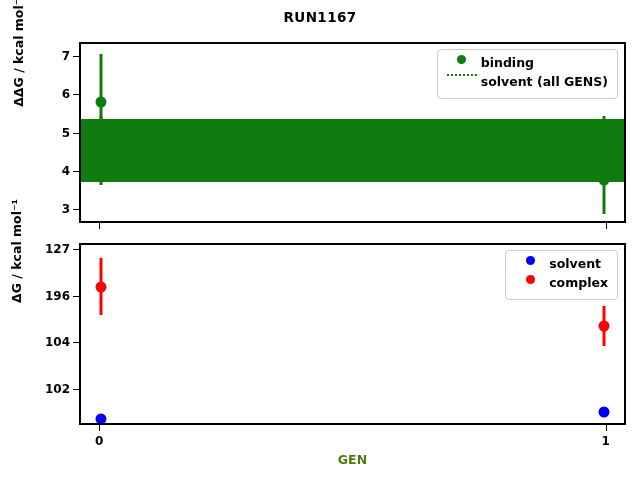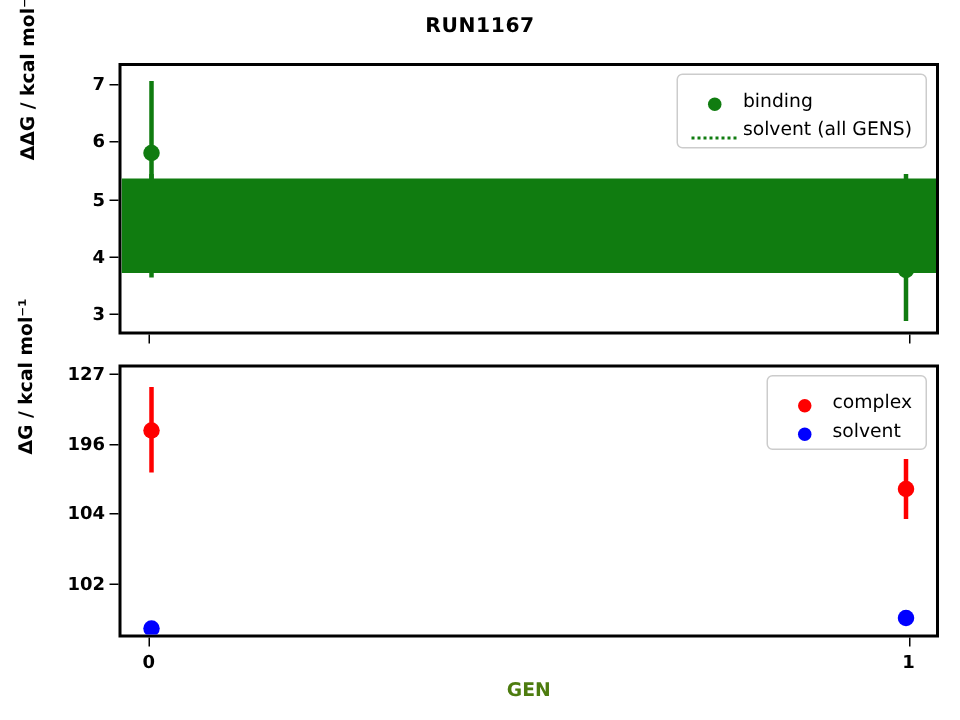--- a/index.html
+++ b/index.html
@@ -181,22 +181,23 @@
   #legend-top {
     right: 6px;
     top: 5px;
   }
   #legend-bottom {
     right: 6px;
     top: 5px;
   }
   .legend-row {
     display: flex;
-    align-items: flex-end;
+    align-items: flex-start;
     height: 19px;
+    font-weight: bold;
   }
   .legend-key {
     width: 34px;
     display: flex;
     align-items: center;
     justify-content: center;
     flex: 0 0 34px;
   }
   .legend-dot {
     width: 9px;
@@ -288,29 +289,29 @@
         <div class="marker" style="left: 3.7037%; top: 97.8205%; background: rgb(0, 0, 255);"></div>
         <div class="marker" style="left: 96.2963%; top: 93.8462%; background: rgb(0, 0, 255);"></div>
         <div class="errbar" style="left: 3.7037%; top: 7.05128%; height: 32.3077%; background: rgb(255, 0, 0);"></div>
         <div class="marker" style="left: 3.7037%; top: 23.4615%; background: rgb(255, 0, 0);"></div>
         <div class="errbar" style="left: 96.2963%; top: 34.2308%; height: 22.5641%; background: rgb(255, 0, 0);"></div>
         <div class="marker" style="left: 96.2963%; top: 45.2564%; background: rgb(255, 0, 0);"></div>
       </div>
     <div class="legend" id="legend-bottom">
         <div class="legend-row">
           <span class="legend-key">
+            <span class="legend-dot" style="background: rgb(0, 0, 255);"></span>
+          </span>
+          <span class="legend-text">solvent</span>
+        </div>
+        <div class="legend-row">
+          <span class="legend-key">
             <span class="legend-dot" style="background: rgb(255, 0, 0);"></span>
           </span>
           <span class="legend-text">complex</span>
-        </div>
-        <div class="legend-row">
-          <span class="legend-key">
-            <span class="legend-dot" style="background: rgb(0, 0, 255);"></span>
-          </span>
-          <span class="legend-text">solvent</span>
         </div>
       </div>
   </div>
   <div class="ylabel-pos">
     <div class="ylabel" id="ylabel-bottom">ΔG / kcal mol⁻¹</div>
   </div>
   <div id="bottom-yticks">
       <div class="ytick-wrap" style="left: 79px; top: 388.833px;">
         <div class="ytick"></div>
         <div class="ytick-label">102</div>

